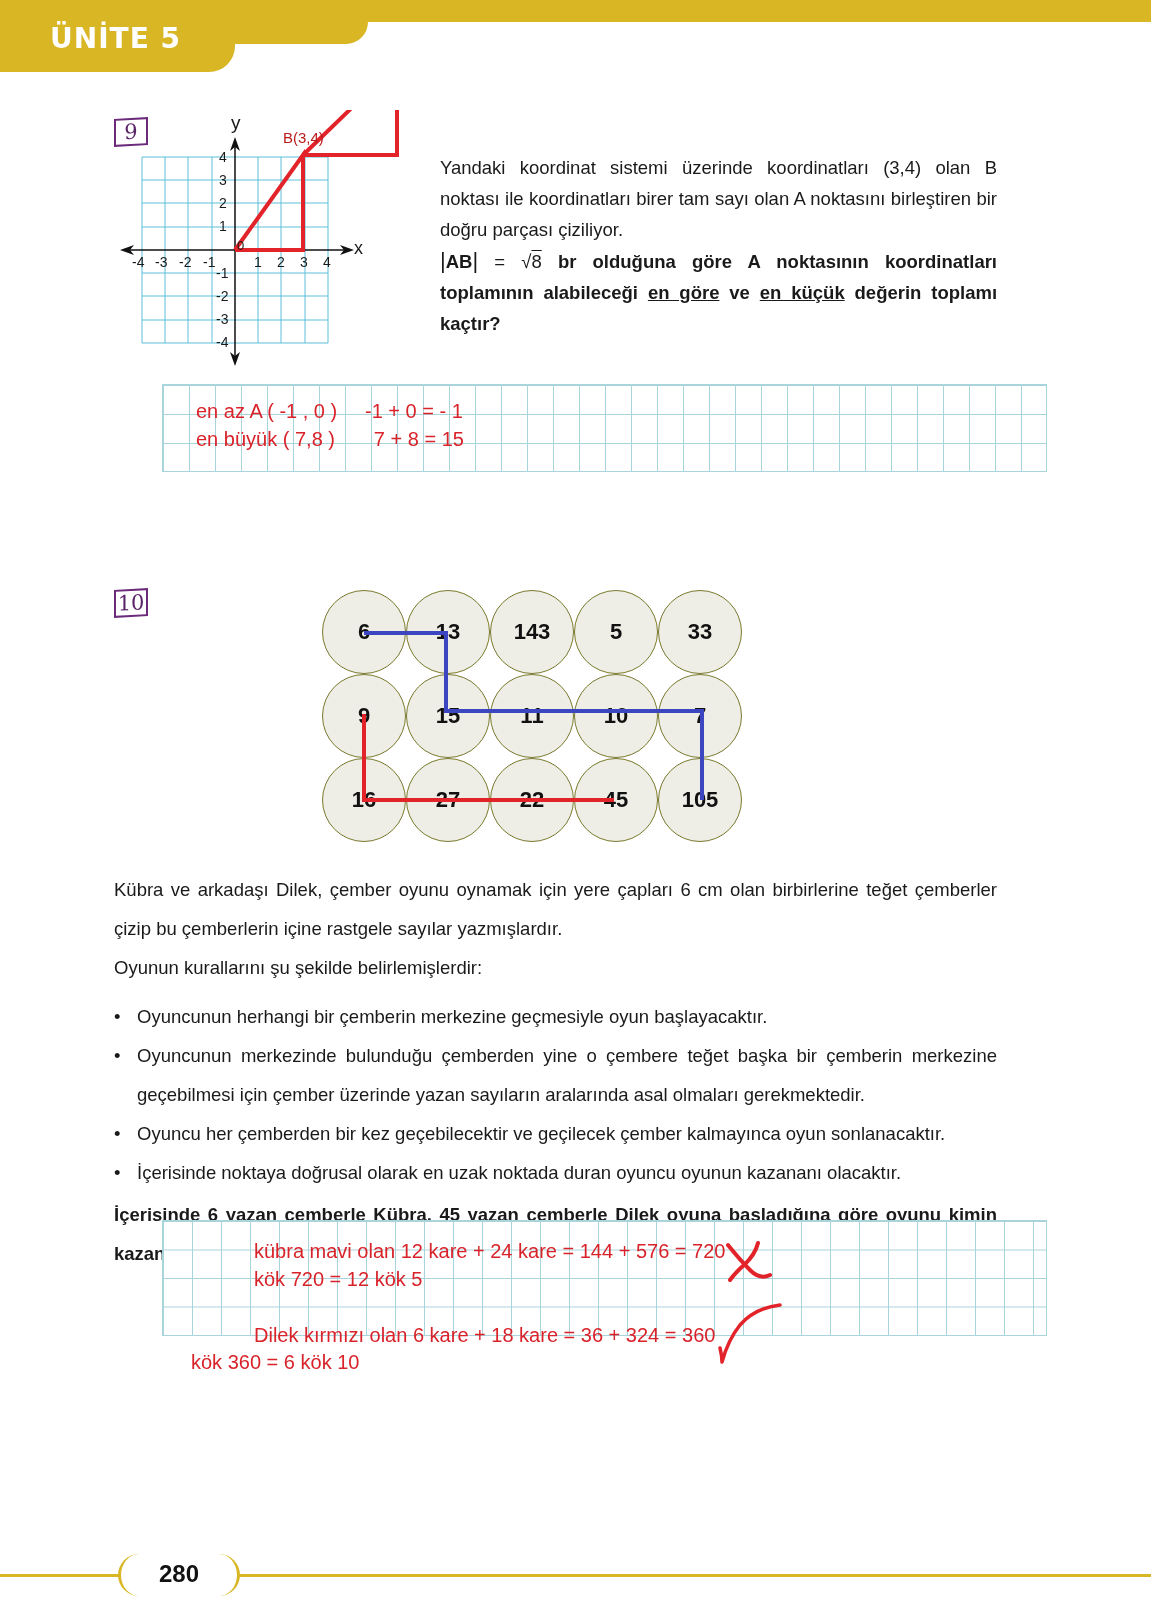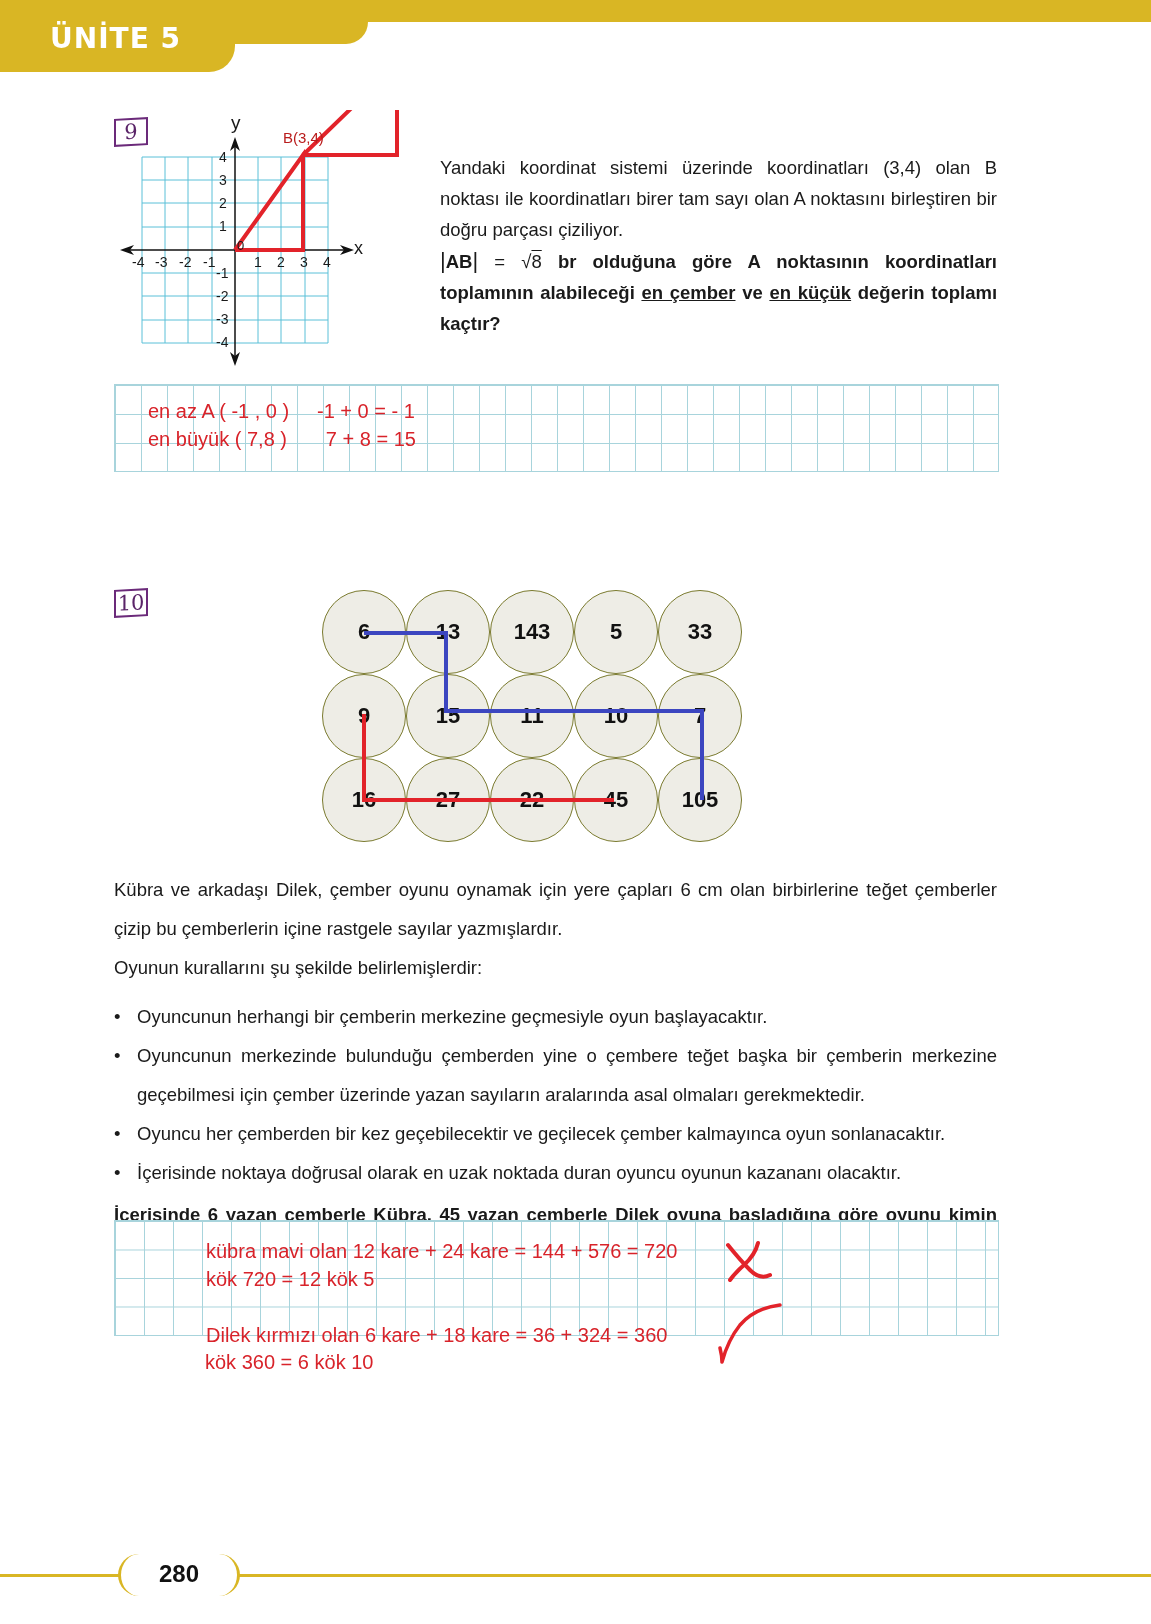--- a/index.html
+++ b/index.html
@@ -36,20 +36,21 @@
   .bold { font-weight: bold; }
   .ul { text-decoration: underline; }
 
   
   .gridpaper {
     background-color: #fff;
     background-image:
       linear-gradient(to right, #a8d4dc 1px, transparent 1px),
       linear-gradient(to bottom, #a8d4dc 1px, transparent 1px);
     border: 1px solid #a8d4dc;
+    margin-left: 48px;
   }
   .hand {
     color: #d8232a; font-family: "Liberation Sans Narrow", "Liberation Sans", sans-serif;
     font-size: 20px; line-height: 29px; white-space: pre;
   }
 
   
   .circle {
     width: 84px; height: 84px; border-radius: 50%; background: #eeede6;
     border: 1.5px solid #7a7a2e; box-sizing: border-box;
@@ -143,21 +144,21 @@
   <span class="abs" style="left:106px; top:224px; font-size:14px;">-4</span>
 </div>
 
 <div class="abs qtext" style="left:440px; top:107px; width:557px;margin-top:45px;">
   <div>Yandaki koordinat sistemi üzerinde koordinatları (3,4) olan B noktası ile koordinatları birer tam sayı olan A noktasını birleştiren bir doğru parçası çiziliyor.</div>
   <div class="bold">
     <span style="font-weight:normal; font-size:22px;">|</span><span>AB</span><span style="font-weight:normal; font-size:22px;">|</span>
     <span style="font-weight:normal;">=</span>
     <span style="font-weight:normal;">√</span><span style="font-weight:normal; text-decoration:overline;">8</span>
     <span>br olduğuna göre A noktasının koordinatları toplamının alabileceği</span>
-    <span class="ul">en çember</span>
+    <span class="ul">en göre</span>
     <span>ve</span>
     <span class="ul">en küçük</span>
     <span>değerin toplamı kaçtır?</span>
   </div>
 </div>
 
 <div class="abs gridpaper" style="left:114px; top:384px; width:883px; height:86px; background-size:26px 29px;">
   <div class="abs hand" style="left:33px; top:12px;">en az A ( -1 , 0 )     -1 + 0 = - 1</div>
   <div class="abs hand" style="left:33px; top:40px;">en büyük ( 7,8 )       7 + 8 = 15</div>
 </div>
@@ -198,21 +199,21 @@
     <li>İçerisinde noktaya doğrusal olarak en uzak noktada duran oyuncu oyunun kazananı olacaktır.</li>
   </ul>
   <div class="bold" style="margin-top:3px;">İçerisinde 6 yazan çemberle Kübra, 45 yazan çemberle Dilek oyuna başladığına göre oyunu kimin kazandığını bulunuz.</div>
 </div>
 
 <div class="abs gridpaper" style="left:114px; top:1220px; width:883px; height:114px; background-size:29px 28.5px;">
   <div class="abs hand" style="left:91px; top:16px;">kübra mavi olan 12 kare + 24 kare = 144 + 576 = 720</div>
   <div class="abs hand" style="left:91px; top:44px;">kök 720 = 12 kök 5</div>
   <div class="abs hand" style="left:91px; top:100px;">Dilek kırmızı olan 6 kare + 18 kare = 36 + 324 = 360</div>
 </div>
-<div class="abs hand" style="left:205px; top:1348px;">kök 360 = 6 kök 10</div>
+<div class="abs hand" style="left:191px; top:1348px;">kök 360 = 6 kök 10</div>
 
 <svg class="abs" style="left:700px; top:1225px;" width="110" height="150" viewBox="0 0 110 150">
   <path d="M28 20 Q40 35 50 45 Q60 55 70 50" stroke="#e2232a" stroke-width="4" fill="none" stroke-linecap="round"></path>
   <path d="M58 18 Q55 30 44 40 Q35 48 30 55" stroke="#e2232a" stroke-width="4" fill="none" stroke-linecap="round"></path>
 </svg>
 <svg class="abs" style="left:700px; top:1290px;" width="110" height="90" viewBox="0 0 110 90">
   <path d="M20 58 Q22 66 22 72 M22 72 Q28 50 40 35 Q55 18 80 15" stroke="#e2232a" stroke-width="3.5" fill="none" stroke-linecap="round"></path>
 </svg>
 
 <div class="abs footer-line"></div>

